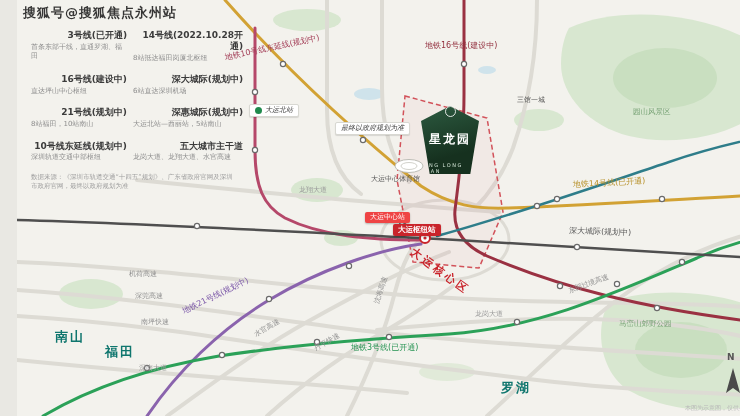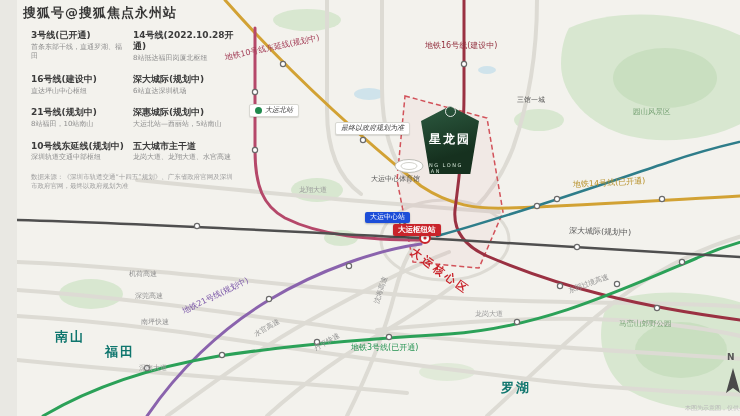--- a/index.html
+++ b/index.html
@@ -5,21 +5,21 @@
   html,body{margin:0;padding:0;background:#e9e8e3;}
   .stage{position:relative;width:740px;height:416px;background:#f3f2ed;overflow:hidden;
          font-family:"DejaVu Sans",sans-serif;margin-left:17px;}
   .map-svg{position:absolute;left:0;top:0;z-index:1;}
   .lbl{position:absolute;white-space:nowrap;z-index:5;line-height:1;}
   .rot{transform-origin:left center;}
   .watermark{position:absolute;left:6px;top:4px;font-size:13px;font-weight:bold;color:#141414;
              opacity:.85;z-index:40;letter-spacing:1px;}
   .legend{position:absolute;left:14px;top:30px;width:212px;z-index:10;}
   .lg-grid{display:grid;grid-template-columns:96px 110px;column-gap:6px;row-gap:11px;}
-  .lg-title{font-size:9px;font-weight:bold;color:#3b3b3b;line-height:1.2;}
+  .lg-title{font-size:9px;font-weight:bold;color:#3b3b3b;line-height:1.2;text-align:right;}
   .lg-desc{font-size:7px;color:#8d8d8d;margin-top:2px;line-height:1.35;}
   .lg-disc{margin-top:10px;font-size:6.5px;color:#9e9e9e;line-height:1.45;width:202px;}
   .badge{position:absolute;display:flex;align-items:center;gap:3px;font-size:7px;color:#fff;
          padding:2px 5px;border-radius:2px;white-space:nowrap;z-index:6;line-height:1;
          box-shadow:0 1px 2px rgba(0,0,0,.25);}
   .badge-white{background:#fff;color:#3c3c3c;border:1px solid #d8d8d2;box-shadow:0 1px 1px rgba(0,0,0,.12);font-style:italic;}
   .mdot{width:7px;height:7px;border-radius:50%;background:#1f8a4c;display:inline-block;flex:0 0 auto;}
   .project{position:absolute;left:404px;top:106px;width:58px;height:68px;z-index:7;
            clip-path:polygon(50% 0%,100% 22%,85% 100%,15% 100%,0% 22%);
            background:linear-gradient(165deg,#2c5a40 0%,#16311f 70%);
@@ -178,21 +178,21 @@
   <div class="lbl" style="left:354px;top:176px;color:#555;font-size:7px">大运中心体育馆</div>
   <div class="lbl" style="left:500px;top:97px;color:#555;font-size:7px">三馆一城</div>
 
   <div class="badge badge-white" style="left:232px;top:104px">
     <span class="mdot"></span>
     <span>大运北站</span>
   </div>
   <div class="badge badge-white" style="left:318px;top:122px">
     <span>最终以政府规划为准</span>
   </div>
-  <div class="badge" style="left:348px;top:212px;background:#1d4ed8">
+  <div class="badge" style="left:348px;top:212px;background:#ef4444">
     <span>大运中心站</span>
   </div>
   <div class="badge" style="left:376px;top:224px;background:#c9242b;font-weight:bold;font-size:7.5px">
     <span>大运枢纽站</span>
   </div>
 
   <div class="project">
     <div class="proj-emblem"></div>
     <div class="proj-name">星龙园</div>
     <div class="proj-latin">XING LONG YUAN</div>

